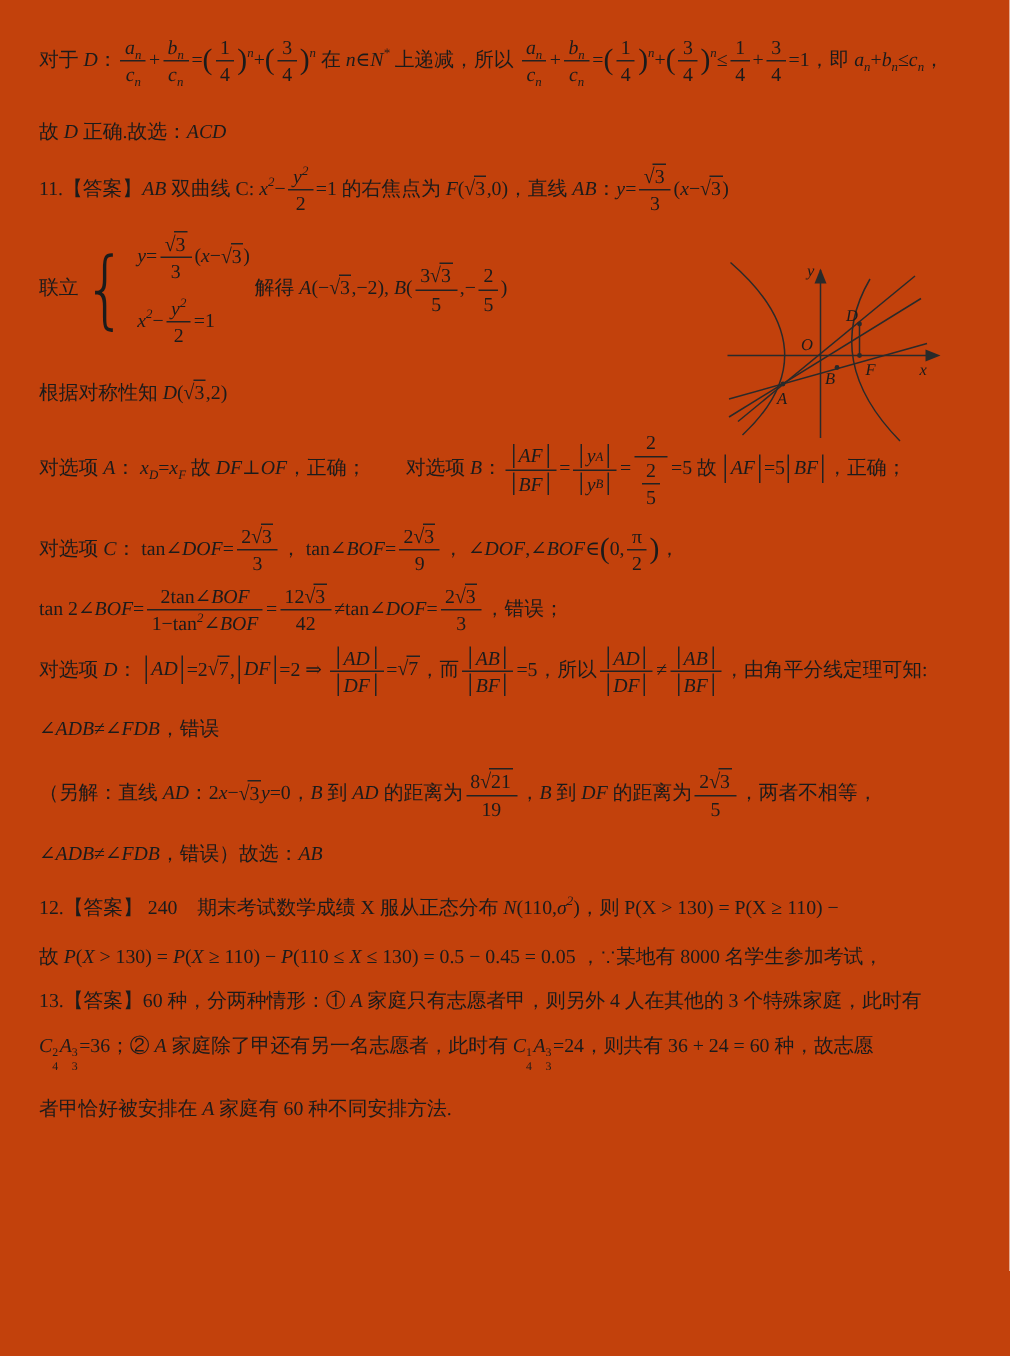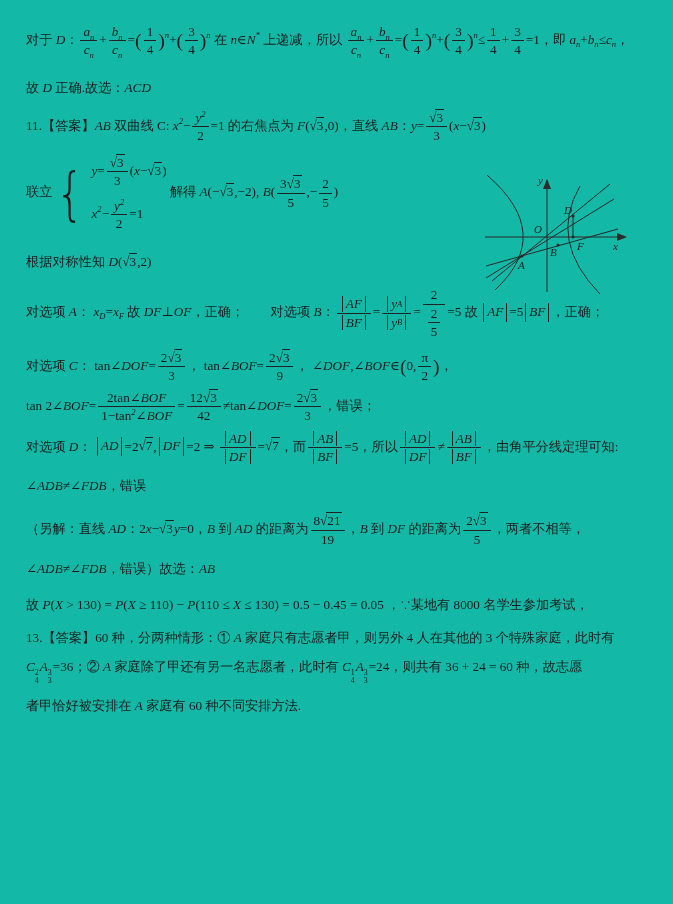--- a/index.html
+++ b/index.html
@@ -1,19 +1,19 @@
 <!DOCTYPE html>
 <html><head>
 <meta charset="utf-8">
 <style>
   html,body{margin:0;padding:0;background:#ffffff;}
   .page{
     position:relative;
     width:673px;height:904px;
-    background:#14b8a6;
+    background:#c2410c;
     box-sizing:border-box;
     padding:24px 14px 6px 26px;
     overflow:hidden;
     font-family:"Liberation Serif","DejaVu Serif",serif;
     color:#1b1b1b;
     font-size:13.2px;
     line-height:1.4;
   }
   .line{position:relative;}
   .line:nth-child(1){margin-bottom:22px;}
@@ -209,20 +209,21 @@
         </span>，由角平分线定理可知:</div>
       <div class="line">∠<span class="mit">ADB</span>≠∠<span class="mit">FDB</span>，错误</div>
       <div class="line">（另解：直线 <span class="mit">AD</span>：2<span class="mit">x</span>−<span class="msqrt"><span class="rsym">√</span><span class="rbar">3</span></span><span class="mit">y</span>=0，<span class="mit">B</span> 到 <span class="mit">AD</span> 的距离为<span class="mfrac">
           <span class="mnum">8<span class="msqrt"><span class="rsym">√</span><span class="rbar">21</span></span></span>
           <span class="mden">19</span>
         </span>，<span class="mit">B</span> 到 <span class="mit">DF</span> 的距离为<span class="mfrac">
           <span class="mnum">2<span class="msqrt"><span class="rsym">√</span><span class="rbar">3</span></span></span>
           <span class="mden">5</span>
         </span>，两者不相等，</div>
       <div class="line">∠<span class="mit">ADB</span>≠∠<span class="mit">FDB</span>，错误）故选：<span class="mit">AB</span></div>
+      <div class="line">12.【答案】 240　期末考试数学成绩 X 服从正态分布 <span class="mit">N</span>(110,<span class="mit">σ</span><sup class="msup">2</sup>)，则 P(X &gt; 130) = P(X ≥ 110) −</div>
       <div class="line">故 <span class="mit">P</span>(<span class="mit">X</span> &gt; 130) = <span class="mit">P</span>(<span class="mit">X</span> ≥ 110) − <span class="mit">P</span>(110 ≤ <span class="mit">X</span> ≤ 130) = 0.5 − 0.45 = 0.05 ，∵某地有 8000 名学生参加考试，</div>
       <div class="line">13.【答案】60 种，分两种情形：① <span class="mit">A</span> 家庭只有志愿者甲，则另外 4 人在其他的 3 个特殊家庭，此时有</div>
       <div class="line"><span class="mit">C</span><span class="mss">
           <span>2</span>
           <span>4</span>
         </span><span class="mit">A</span><span class="mss">
           <span>3</span>
           <span>3</span>
         </span>=36；② <span class="mit">A</span> 家庭除了甲还有另一名志愿者，此时有 <span class="mit">C</span><span class="mss">
           <span>1</span>

